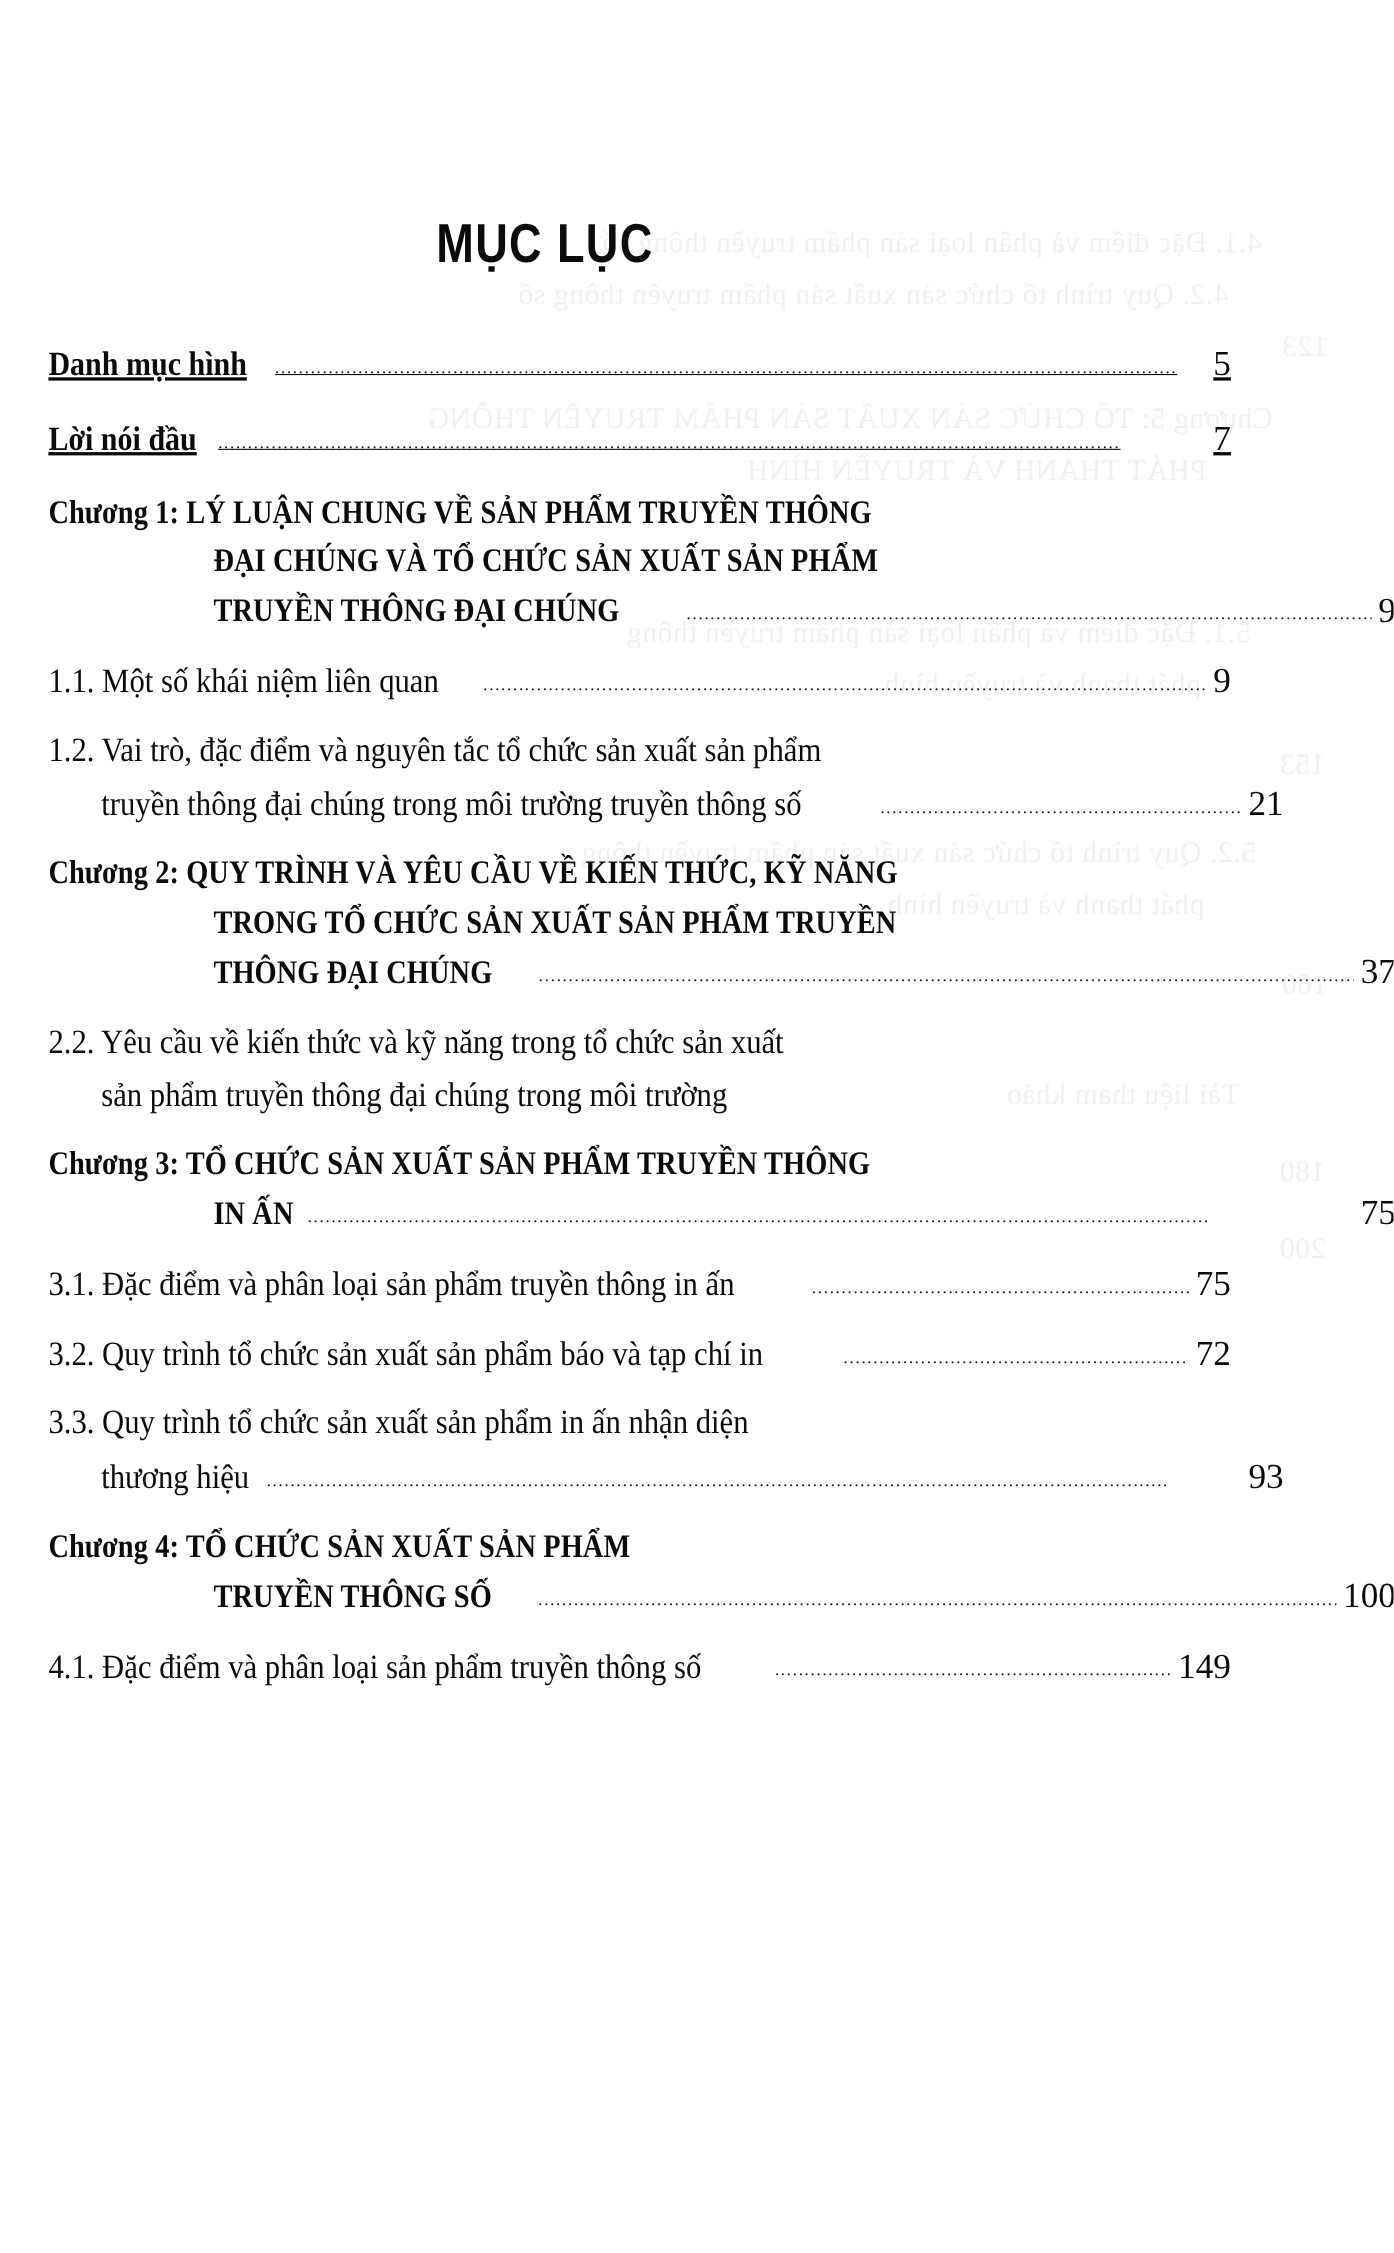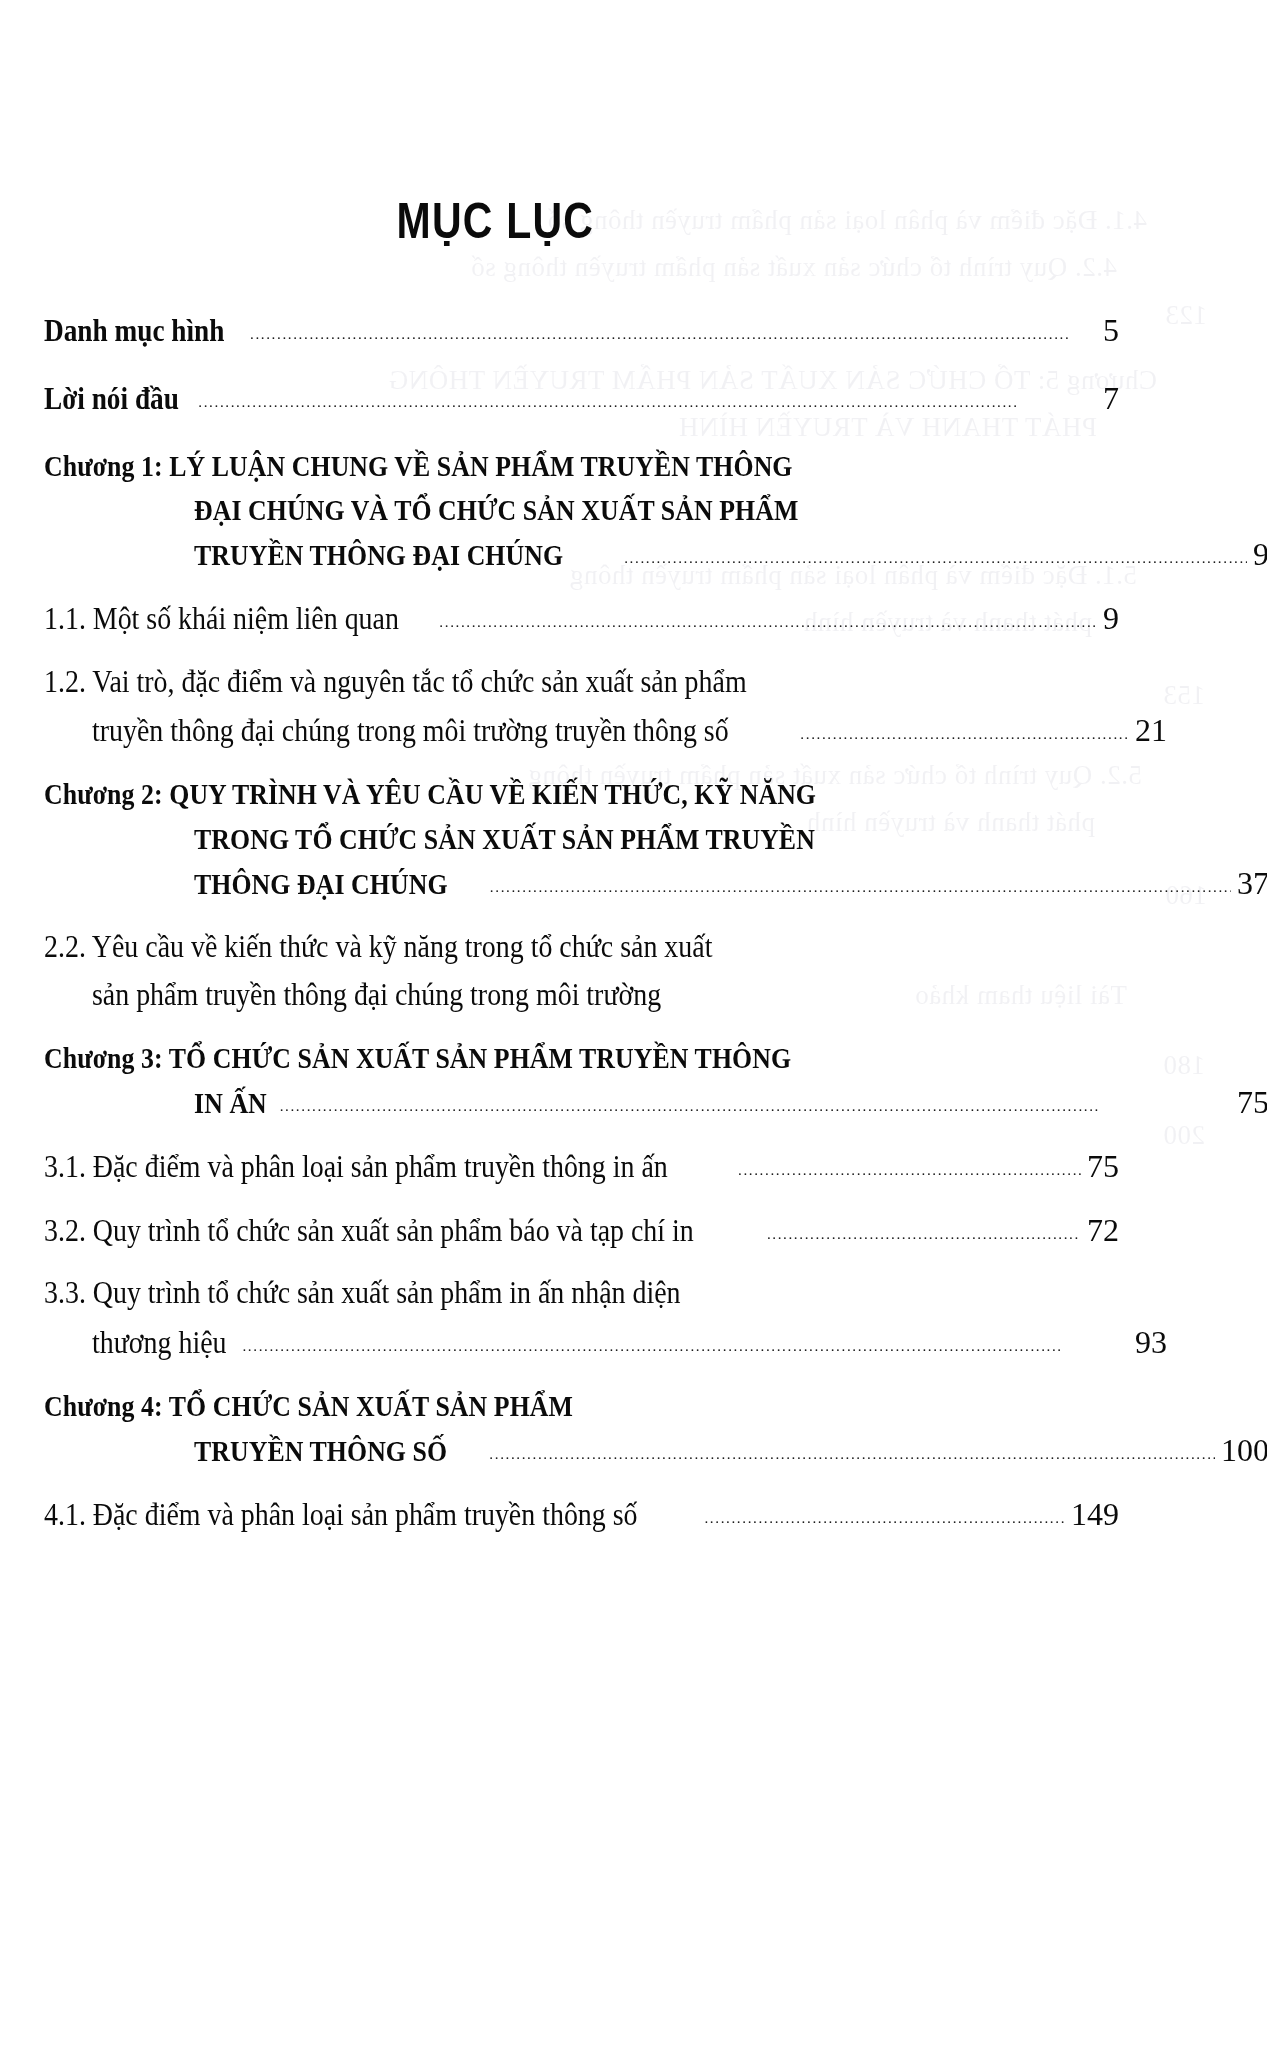--- a/index.html
+++ b/index.html
@@ -105,21 +105,21 @@
   }
 
   
   .front .line-text,
   .front .pageno {
     font-weight: bold;
     font-size: 31px;
     transform: scaleX(0.88);
   }
   .front .pageno { transform: none; font-weight: normal; font-size: 32px; }
-  .front { margin-bottom: 30px; }
+  .front { margin-bottom: 30px; text-decoration: underline; }
 
   
   .chapter { margin-bottom: 26px; font-family: Liberation Serif, serif; }
   .chapter .line-text {
     font-weight: bold;
     font-size: 30px;
     letter-spacing: 0.1px;
     transform: scaleX(0.86);
   }
   .chapter .pageno {

